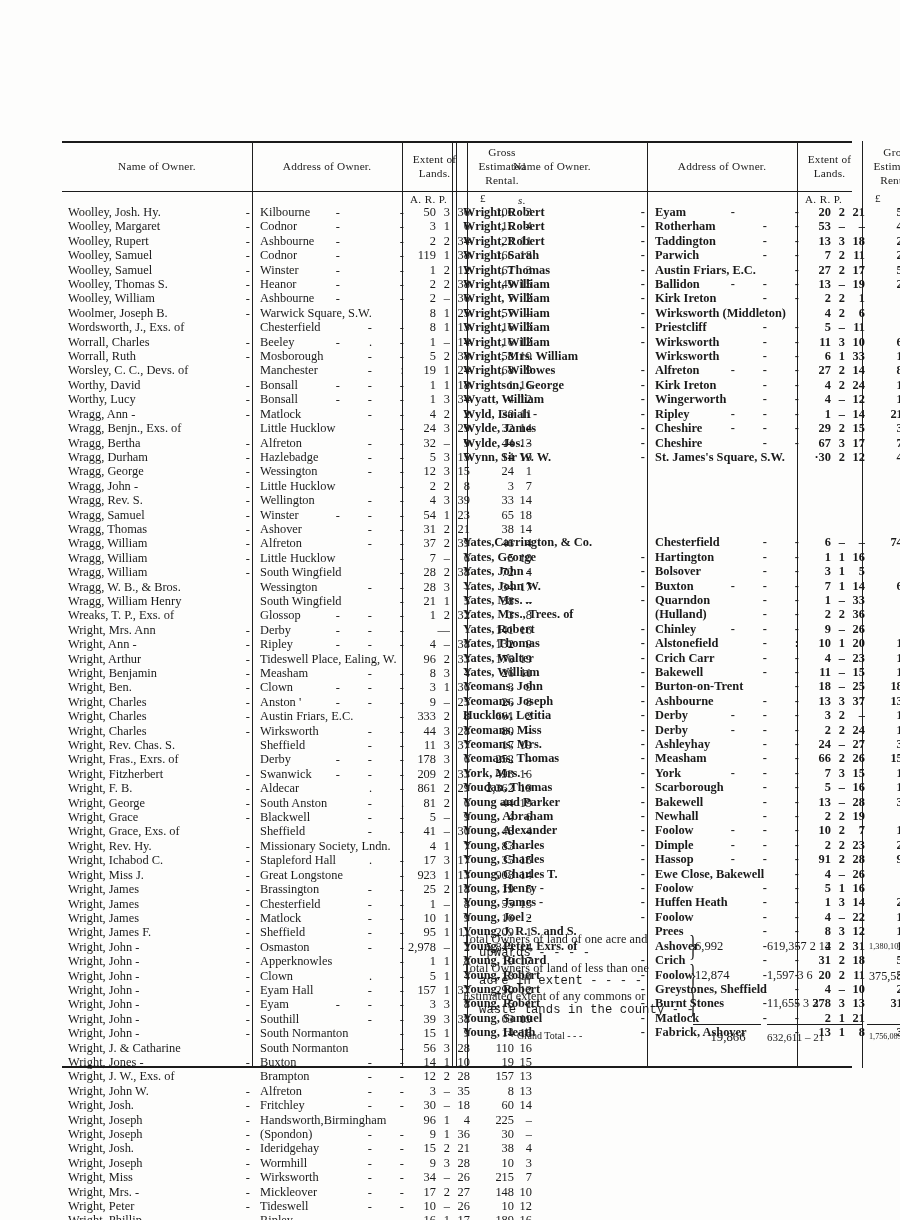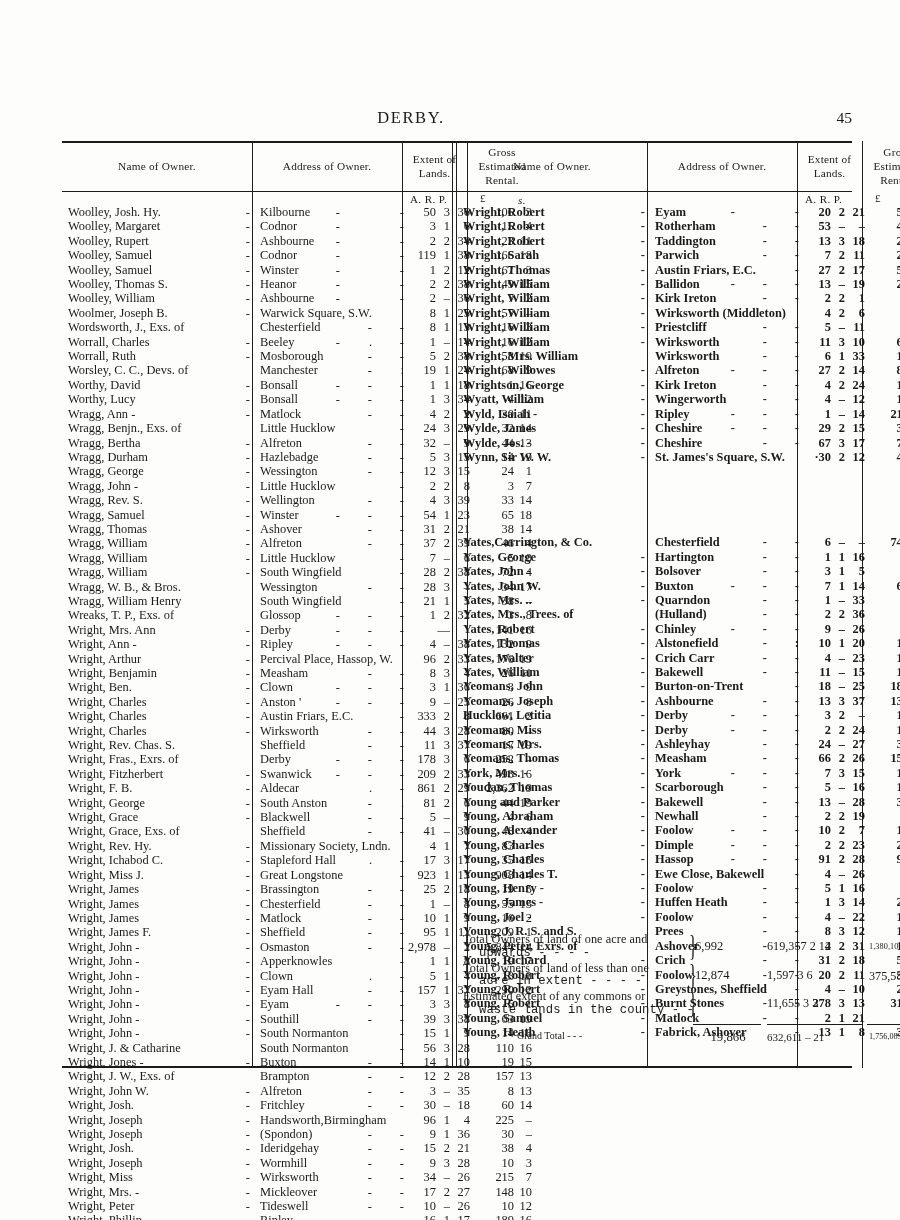--- a/index.html
+++ b/index.html
@@ -223,24 +223,20 @@
   }
   .gr-a { left: 236px; width: 68px; }
   .gr-b { left: 310px; width: 96px; }
   .gr-c { left: 410px; width: 88px; }
 </style>
 </head>
 <body>
 
 <div class="page">
 
-  <div class="runhead">
-    <div class="title">DERBY.</div>
-    <div class="folio">45</div>
-  </div>
 
   <div class="tablewrap">
     <div class="rule-top"></div>
     <div class="rule-head"></div>
     <div class="rule-bot"></div>
 
     <div class="vrule vsplit-a"></div>
     <div class="vrule vsplit-b"></div>
 
     <div class="halfbox left">
@@ -664,21 +660,21 @@
             <span class="addash d3">-</span>
             <span class="ex a">4</span>
             <span class="ex r">–</span>
             <span class="ex p">38</span>
             <span class="gr l">132</span>
             <span class="gr s">9</span>
           </div>
           <div class="row">
             <span class="nm">Wright, Arthur</span>
             <span class="nmdash">-</span>
-            <span class="ad">Percival Place, Hassop, W.</span>
+            <span class="ad">Tideswell Place, Ealing, W.</span>
             <span class="addash d1"></span>
             <span class="addash d2"></span>
             <span class="addash d3"></span>
             <span class="ex a">96</span>
             <span class="ex r">2</span>
             <span class="ex p">33</span>
             <span class="gr l">176</span>
             <span class="gr s">19</span>
           </div>
           <div class="row">

